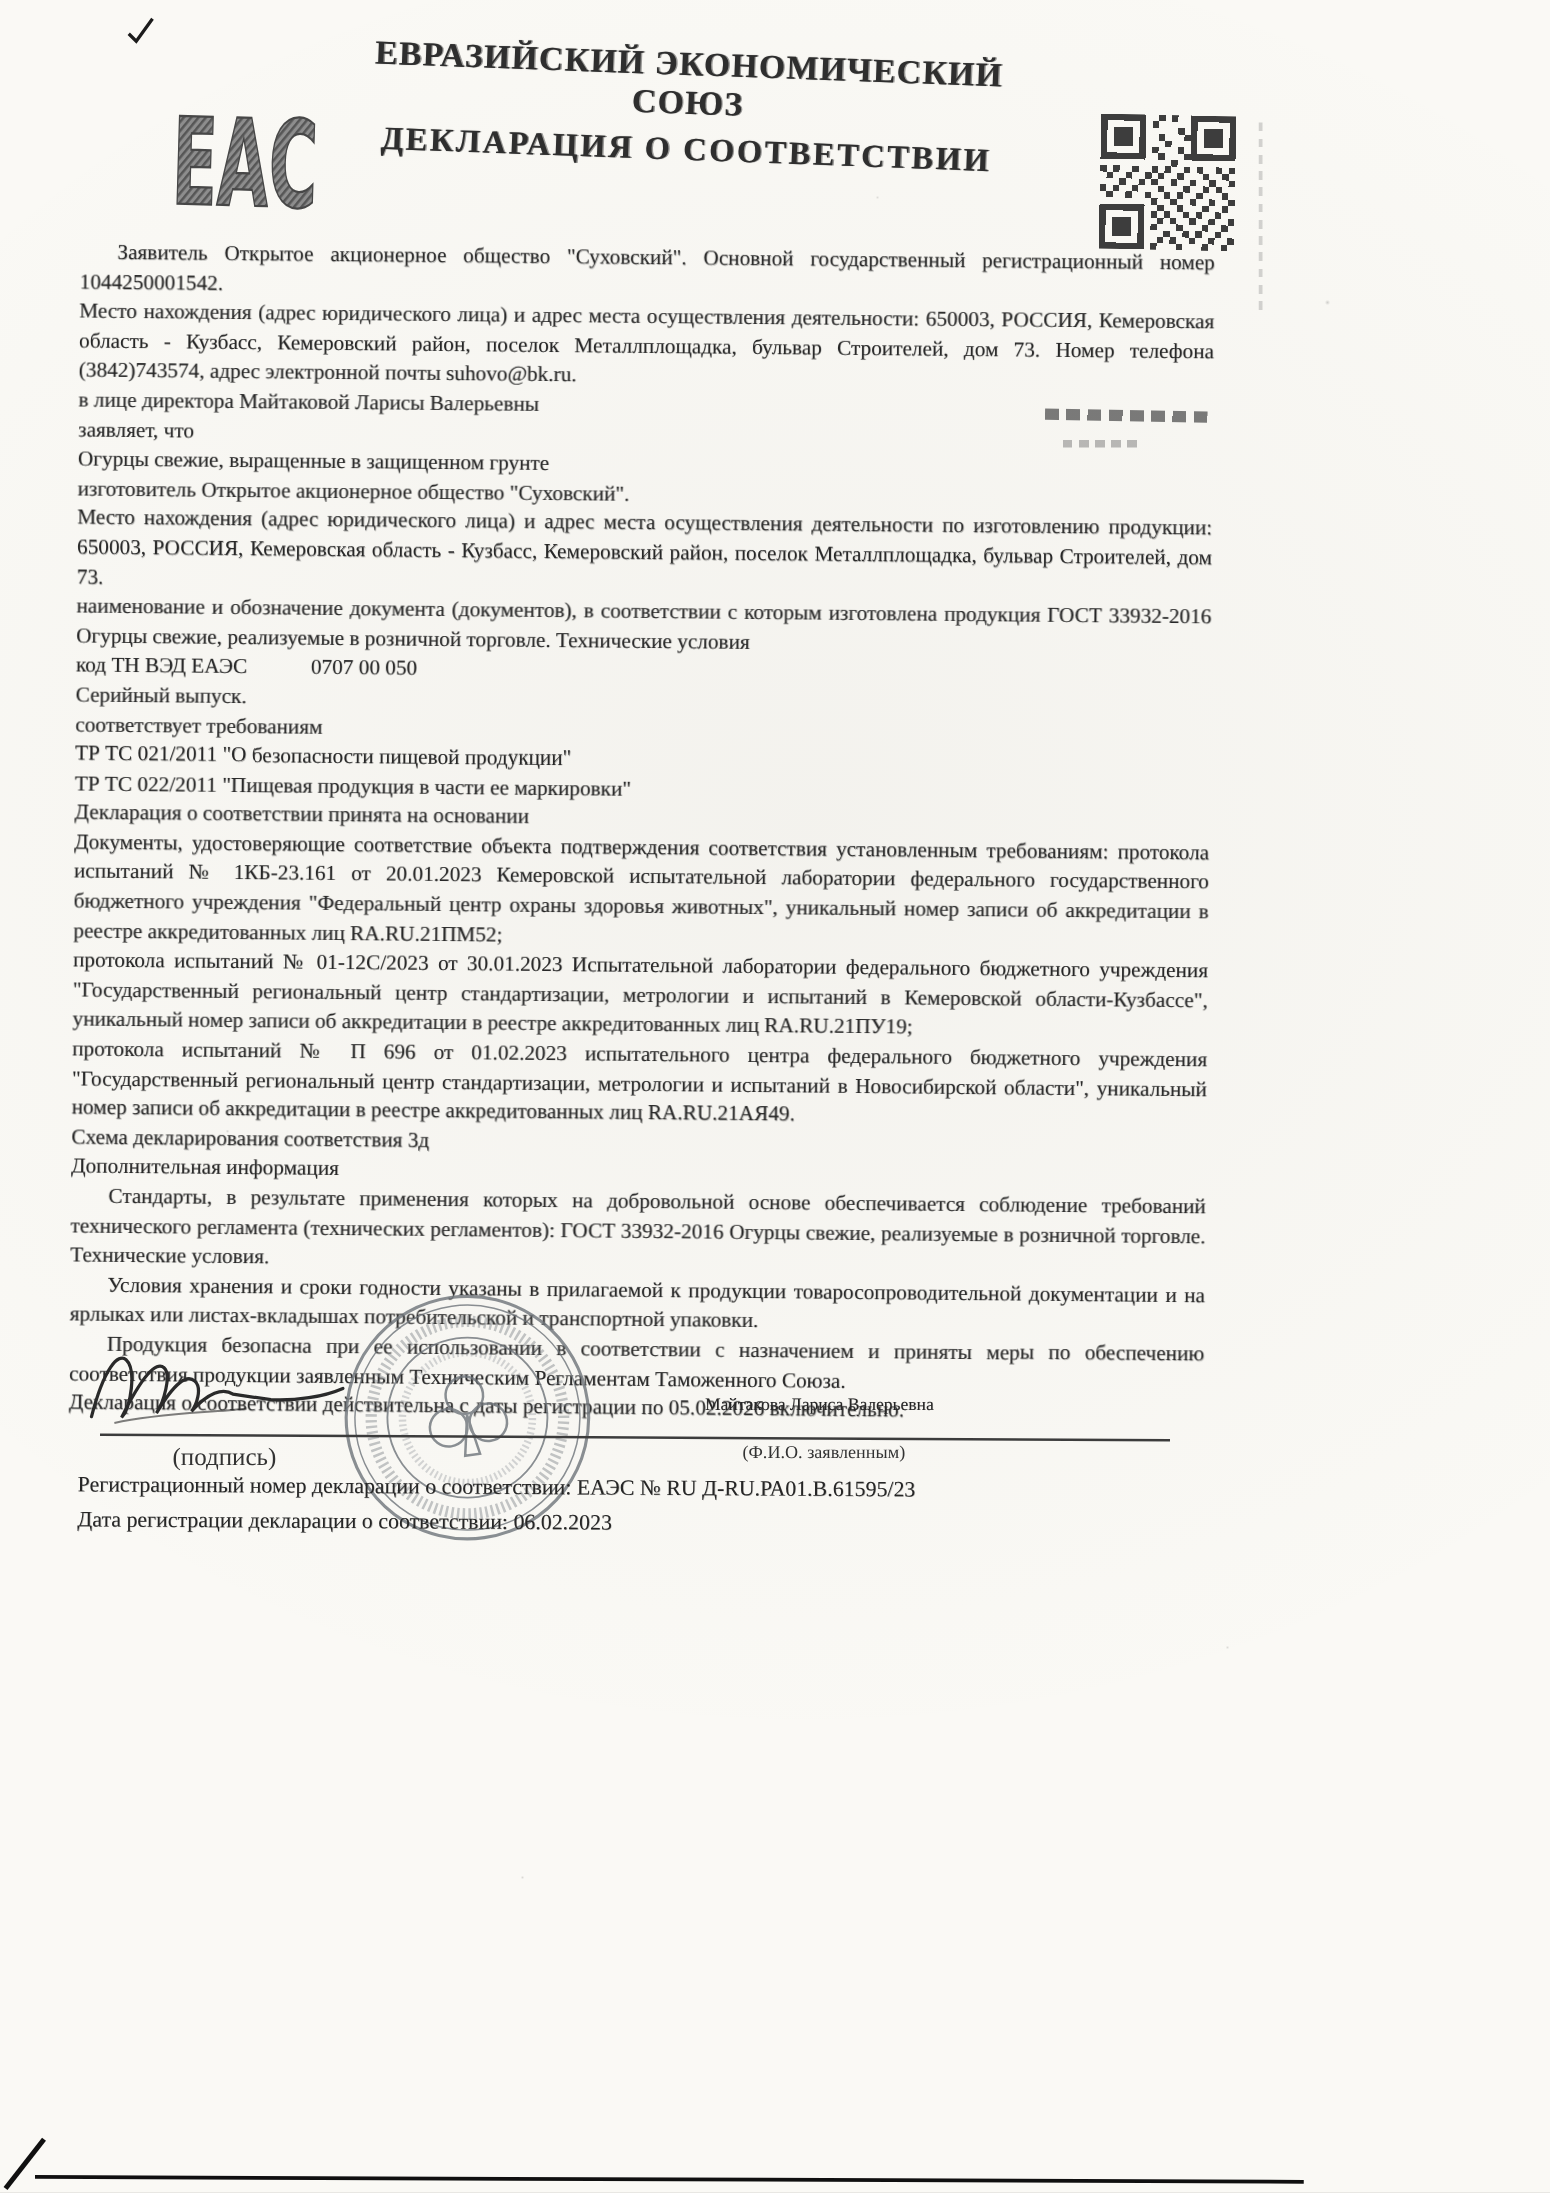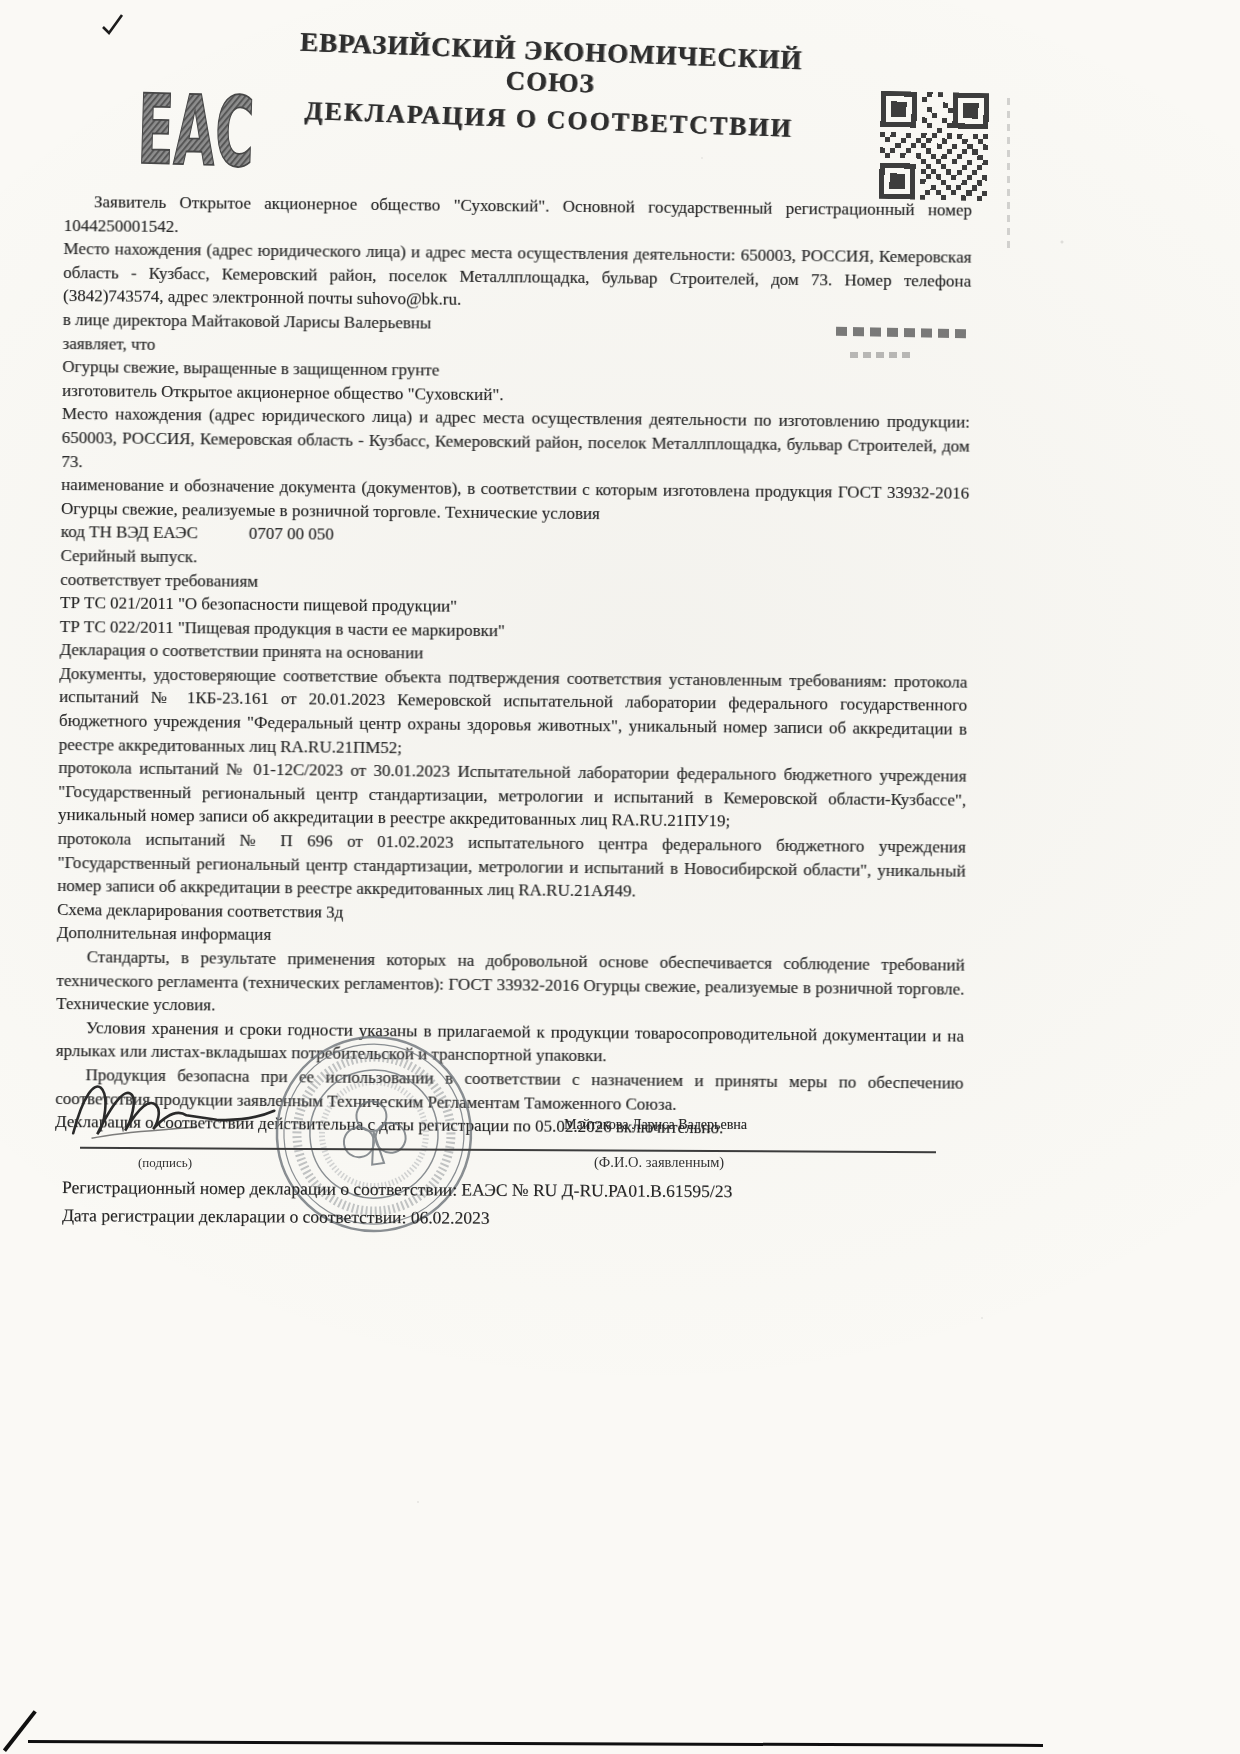--- a/index.html
+++ b/index.html
@@ -30,21 +30,21 @@
     transform:rotate(0.55deg);transform-origin:0 0;
     font-size:17px;line-height:23.6px;filter:blur(0.15px);
   }
   .body-text p{margin:0;text-shadow:0.5px 0.3px 0 rgba(55,55,55,.35);}
   .just{text-align:justify;}
   .ind{text-indent:30px;}
   .gap-top{margin-top:13px;}
   .sig-svg{position:absolute;left:66px;top:1070px;transform:rotate(-3deg);}
   .stamp{position:absolute;left:272px;top:1032px;opacity:.8;transform:rotate(-8deg);}
   .sig-rule{position:absolute;left:80px;top:1149px;width:856px;height:2px;background:#3c3c3c;transform:rotate(0.3deg);}
-  .sig-label{position:absolute;left:138px;top:1155px;font-size:13px;color:#333;}
+  .sig-label{position:absolute;left:138px;top:1155px;font-size:20px;color:#333;}
   .fio-name{position:absolute;left:564px;top:1117px;font-size:14px;text-shadow:0.4px 0.3px 0 rgba(55,55,55,.35);}
   .fio-label{position:absolute;left:594px;top:1154px;font-size:14.5px;color:#333;}
   .reg-block{
     position:absolute;left:62px;top:1176px;width:960px;
     transform:rotate(0.35deg);font-size:17.5px;line-height:28px;
     text-shadow:0.5px 0.3px 0 rgba(55,55,55,.35);
   }
   
   .art-bottom-line{position:absolute;left:28px;top:1742px;width:1015px;height:3px;background:#101010;transform:rotate(0.22deg);}
   .art-corner{position:absolute;left:6px;top:1748px;width:50px;height:4px;background:#101010;transform:rotate(-52deg);transform-origin:0 100%;}

